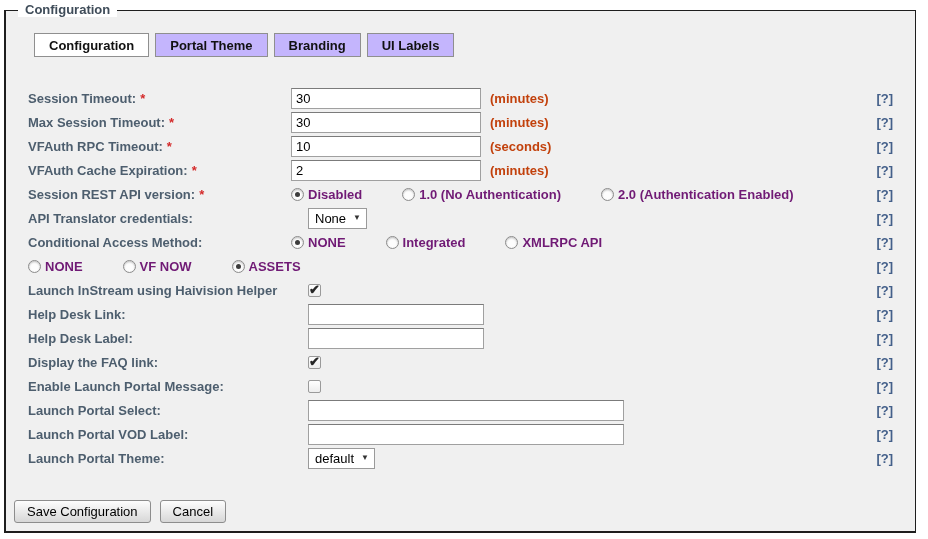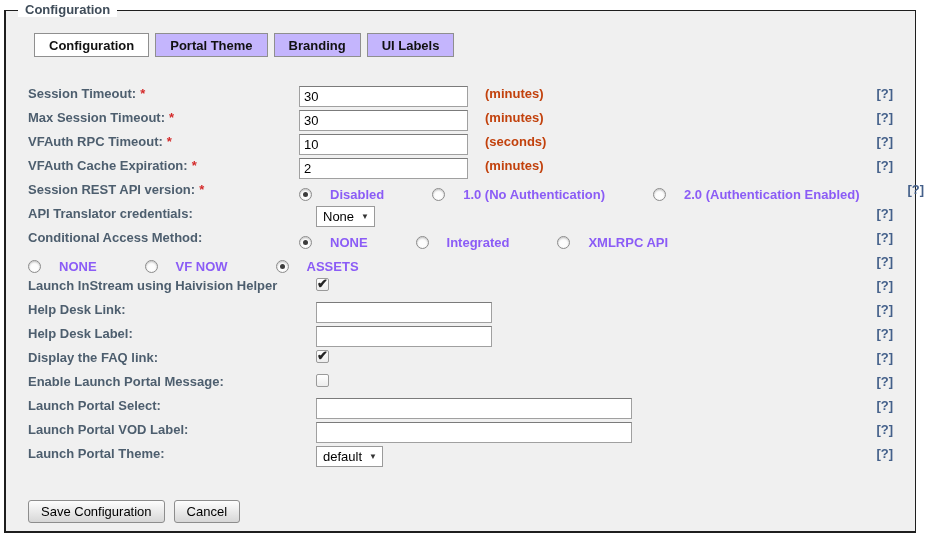--- a/index.html
+++ b/index.html
@@ -19,28 +19,28 @@
 
   .tabs { display:flex; gap:6px; margin:22px 0 0 28px; }
   .tab {
     height:24px; display:flex; align-items:center;
     padding:0 14px; font-size:13px; font-weight:bold; color:#111;
     background:#c4b5fd; border:1px solid #8f8f8f; cursor:pointer;
   }
   .tab.active { background:#ffffff; }
 
   .rows { margin-top:29px; padding:0 22px; }
-  .row { display:flex; height:24px; font-size:13px;gap:8px; }
+  .row { display:flex; align-items:center; height:24px; font-size:13px; }
   .lbl { font-weight:bold; color:#4d5e6e; white-space:nowrap; min-width:280px; }
   .lbl-n { min-width:263px; }
   .req { color:#d42a2a; margin-left:4px; font-weight:bold; }
   .help { margin-left:auto; font-weight:bold; color:#44608a; font-size:13px; cursor:pointer; text-decoration:none; }
 
   .txt {
-    width:169px; height:21px; background:#ffffff; color:#000;
+    width:190px; height:21px; background:#ffffff; color:#000;
     border:1px solid #a0a0a0; border-top-color:#7b7b7b;
     font-size:13px; font-family:"Liberation Sans", sans-serif; padding:1px 4px;
   }
   .txt.med { width:176px; }
   .txt.wide { width:316px; }
   .unit { margin-left:9px; font-weight:bold; color:#c2410c; white-space:nowrap; }
 
   .sel {
     display:inline-flex; align-items:center; gap:7px; height:21px;
     background:#ffffff; border:1px solid #9a9a9a; padding:0 5px 0 6px;
@@ -49,32 +49,32 @@
   .sel .arrow { font-size:8px; color:#333; line-height:1; }
 
   .ritem { display:inline-flex; align-items:center; margin-right:40px; cursor:pointer; }
   .radio {
     width:13px; height:13px; border-radius:50%;
     border:1px solid #8b8b8b; background:#fdfdfd;
     box-shadow: inset 0 1px 2px rgba(0,0,0,0.25);
     display:inline-block; position:relative; flex:none;
   }
   .radio.on::after { content:""; position:absolute; left:3px; top:3px; width:5px; height:5px; border-radius:50%; background:#3c3c3c; }
-  .rlbl { margin-left:18px; font-weight:bold; color:#8b5cf6; white-space:nowrap; }
+  .rlbl { margin-left:4px; font-weight:bold; color:#701a75; white-space:nowrap; }
 
   .cb {
     width:13px; height:13px; border:1px solid #9a9a9a; border-radius:2px;
     background:linear-gradient(#ffffff,#ededed); position:relative; display:inline-block; cursor:pointer; flex:none;
   }
   .cb.checked::after {
     content:"\2714"; position:absolute; left:0px; top:-3px;
     font-size:13px; font-weight:bold; color:#262626;
   }
 
-  .buttons { margin:30px 0 0 22px; display:flex; gap:9px; }
+  .buttons { margin:30px 0 0 8px; display:flex; gap:9px; }
   .btn {
     height:23px; padding:0 12px; font-size:13px; color:#000;
     font-family:"Liberation Sans", sans-serif;
     background:linear-gradient(#fdfdfd,#d7d7d7);
     border:1px solid #8d8d8d; border-radius:3px; cursor:pointer;
   }
 </style>
 </head>
 <body>
 

